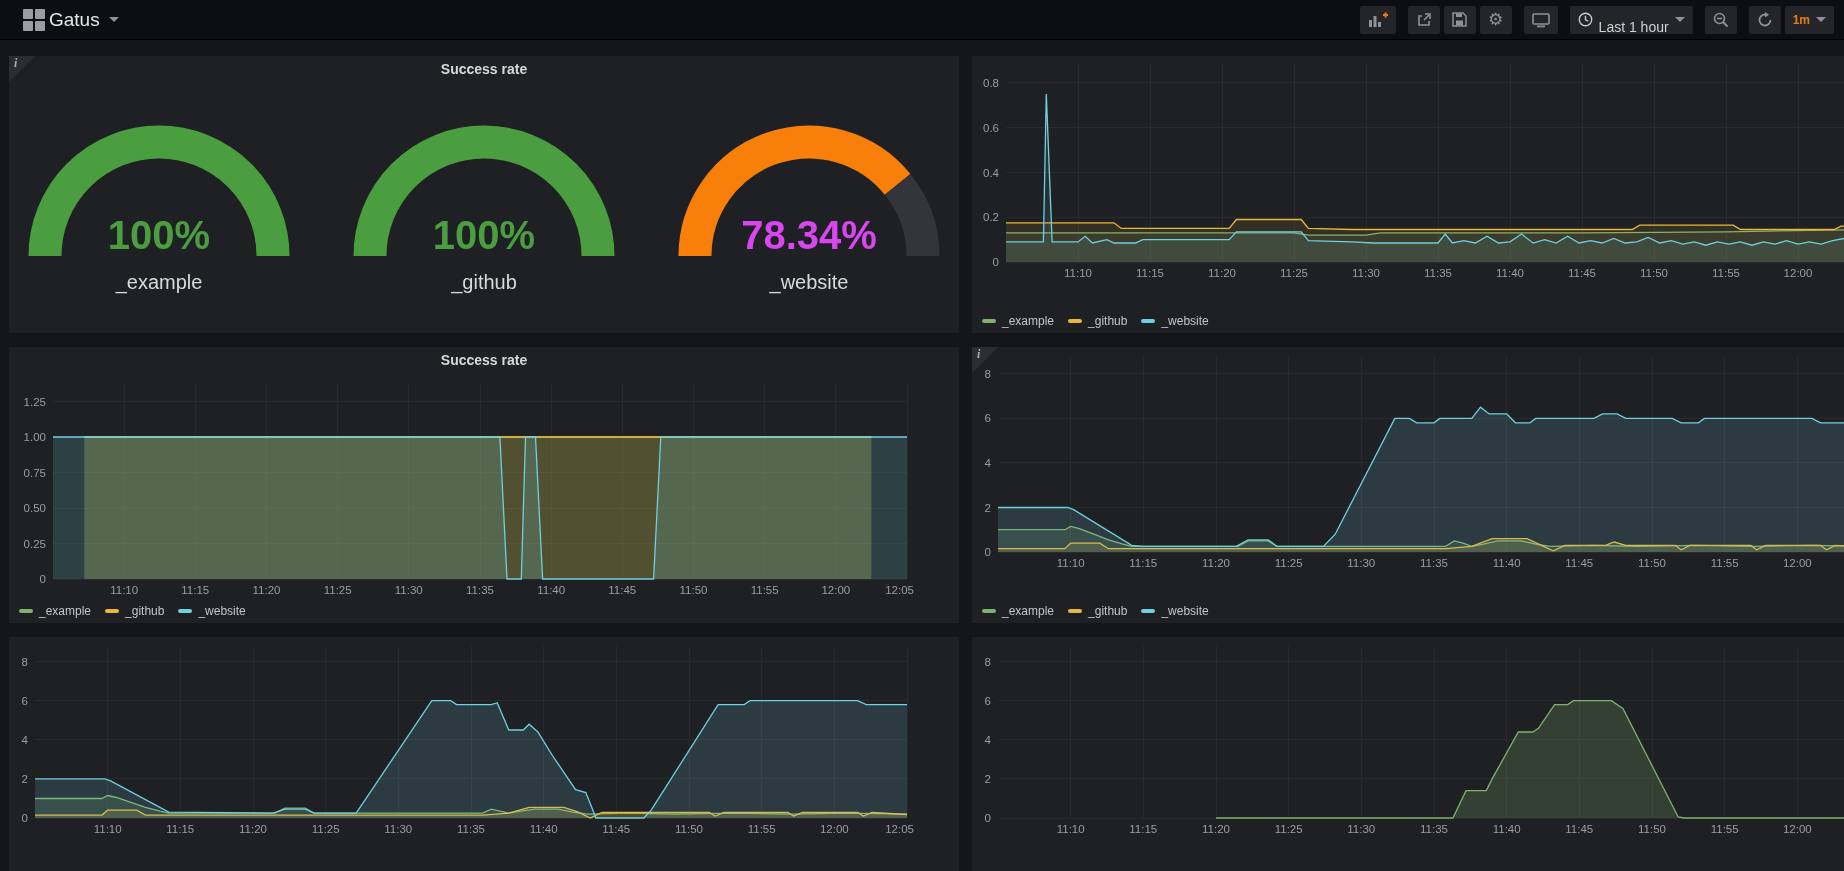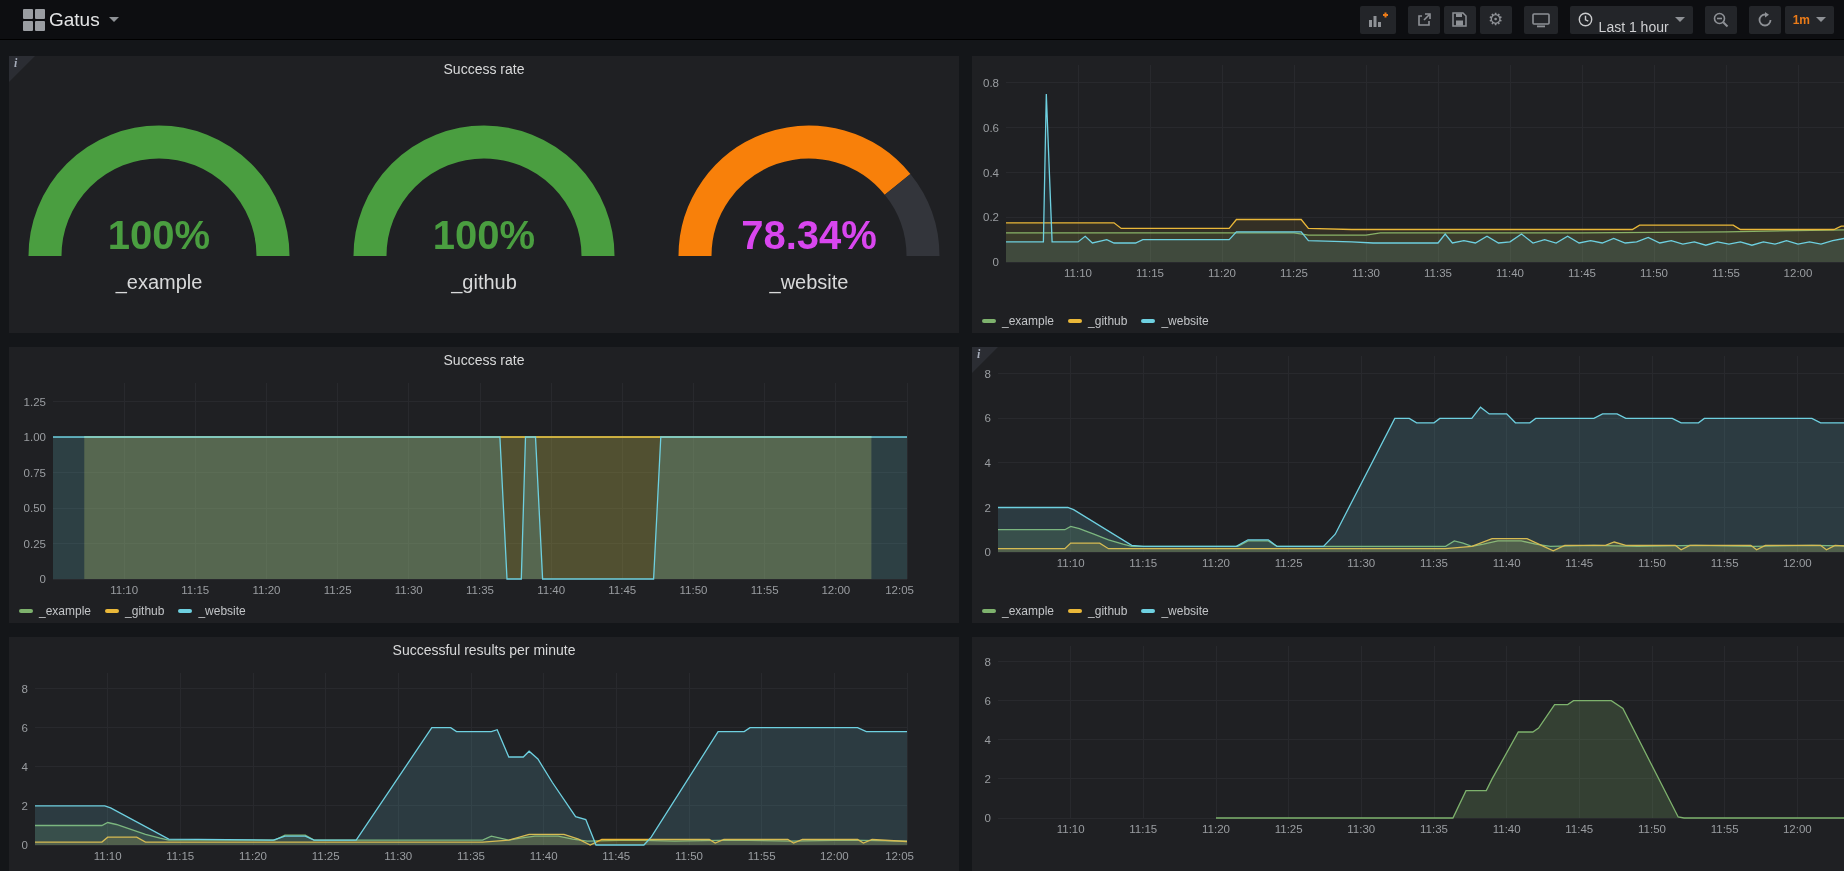--- a/index.html
+++ b/index.html
@@ -26,21 +26,21 @@
   .nav-btn svg { display:block; }
   .nav-label { color:#d0d1d3; font-size:14px;margin-top:14px; }
   .interval-label { color:#eb7b18; font-size:12px; font-weight:bold; }
   .gear-glyph { font-size:17px; line-height:1; color:#8e9196; }
 
   
   .dash { display:grid; grid-template-columns:1fr 1fr; grid-template-rows:277px 276px 252px;
     column-gap:13px; row-gap:14px; padding:16px 8px 0 9px; }
   .panel { background:#1f2023; position:relative; display:flex; flex-direction:column; }
   .panel-title { height:27px; line-height:27px; text-align:center; color:#d8d9da;
-    font-size:14px; font-weight:normal; cursor:pointer; flex:0 0 auto; }
+    font-size:14px; font-weight:bold; cursor:pointer; flex:0 0 auto; }
   .info-corner { position:absolute; top:0; left:0; width:0; height:0;
     border-top:26px solid #2b2d33; border-right:26px solid transparent; cursor:pointer; }
   .info-corner span { position:absolute; top:-26px; left:5px; font:italic bold 12px "Liberation Serif", serif;
     color:#a6adbb; }
 
   
   .gauge-row { flex:1; display:flex; align-items:center; justify-content:space-around; padding:0 10px 14px;gap:45px; }
   .gauge { display:flex; flex-direction:column; align-items:center; }
   .gauge-arc { position:relative; width:280px; height:150px; }
   .gauge-value { position:absolute; left:0; right:0; bottom:0; text-align:center;
@@ -318,21 +318,20 @@
           <polyline points="26.0,160.5 95.8,160.5 101.6,162.7 159.7,198.3 171.3,199.4 264.3,199.4 276.0,192.8 296.3,192.8 305.0,199.4 351.5,199.4 363.2,187.2 422.8,71.4 437.3,71.4 444.6,75.8 462.0,75.8 467.8,71.4 499.8,71.4 508.5,60.2 517.2,66.9 534.7,66.9 543.4,75.8 557.9,75.8 563.7,71.4 621.9,71.4 630.6,66.9 645.1,66.9 653.8,71.4 700.3,71.4 709.1,75.8 726.5,75.8 732.3,71.4 839.9,71.4 848.6,75.8 898.0,75.8" fill="none" stroke="#6ed0e0" stroke-width="1.3"></polyline>
         </svg></div>
     <div class="legend">
         <span class="legend-item"><i style="background:#7eb26d"></i>_example</span>
         <span class="legend-item"><i style="background:#eab839"></i>_github</span>
         <span class="legend-item"><i style="background:#6ed0e0"></i>_website</span>
       </div>
   </section>
 
   <section class="panel chart-panel">
-    <h2 class="panel-title">Successful results per minute</h2>
     <div class="chart-wrap"><svg width="907" height="201">
           <line class="grid" x1="26" y1="181.0" x2="898" y2="181.0"></line>
           <text x="19" y="185" text-anchor="end">0</text>
           <line class="grid" x1="26" y1="141.9" x2="898" y2="141.9"></line>
           <text x="19" y="145.9" text-anchor="end">2</text>
           <line class="grid" x1="26" y1="102.8" x2="898" y2="102.8"></line>
           <text x="19" y="106.8" text-anchor="end">4</text>
           <line class="grid" x1="26" y1="63.7" x2="898" y2="63.7"></line>
           <text x="19" y="67.7" text-anchor="end">6</text>
           <line class="grid" x1="26" y1="24.6" x2="898" y2="24.6"></line>

